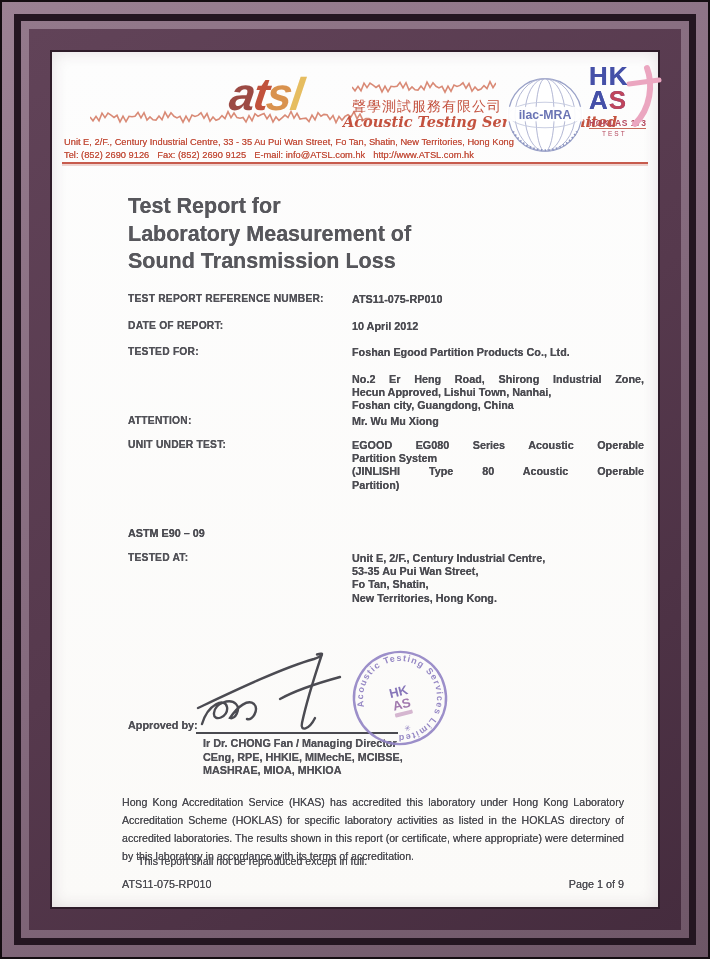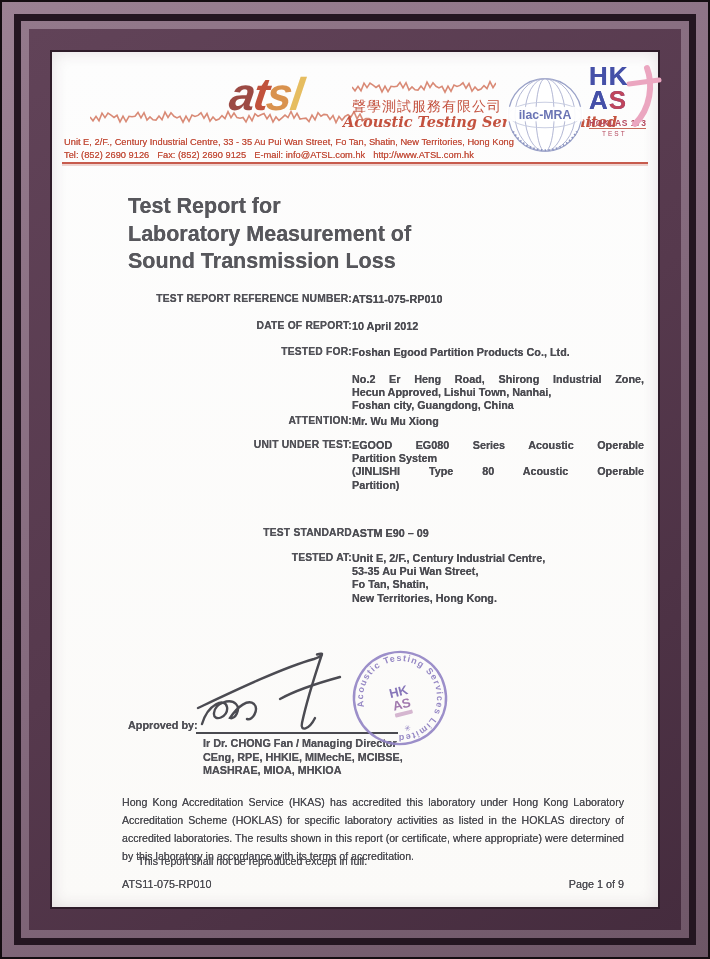--- a/index.html
+++ b/index.html
@@ -36,21 +36,21 @@
           display:inline-block;letter-spacing:.5px;}
   .hoklas-test{font-size:6.5px;color:#b5485e;letter-spacing:2px;margin-left:13px;}
 
   
   .title{left:76px;top:141px;font-size:21.5px;font-weight:bold;color:#57575c;line-height:27.5px;
          text-shadow:0 0 .6px #57575c;}
 
   
   .frow{position:absolute;left:76px;width:518px;display:flex;}
   .flabel{width:224px;flex:none;font-size:10.3px;font-weight:bold;color:#515157;
-          text-shadow:0 0 .5px #515157;letter-spacing:.2px;text-align:right;}
+          text-shadow:0 0 .5px #515157;letter-spacing:.2px;}
   .fvalue{width:292px;flex:none;font-size:10.8px;font-weight:bold;color:#4c4c52;
           text-shadow:0 0 .5px #4c4c52;line-height:13.2px;}
   .vline{text-align:left;}
   .vline.stretch{text-align:justify;text-align-last:justify;}
   .r0{top:241px}.r1{top:268px}.r2{top:294px}.r3{top:321px}
   .r4{top:363px}.r5{top:387px}.r6{top:475px}.r7{top:500px}
 
   
   .approved-by{left:76px;top:667px;font-size:10.8px;font-weight:bold;color:#515157;text-shadow:0 0 .5px #515157;}
   .sig-svg{left:140px;top:594px;z-index:2;}
@@ -162,21 +162,20 @@
         <div class="frow r5">
           <div class="flabel">UNIT UNDER TEST:</div>
           <div class="fvalue">
             <div class="vline stretch">EGOOD EG080 Series Acoustic Operable</div>
             <div class="vline">Partition System</div>
             <div class="vline stretch">(JINLISHI Type 80 Acoustic Operable</div>
             <div class="vline">Partition)</div>
           </div>
         </div>
         <div class="frow r6">
-          <div class="flabel">TEST STANDARD</div>
           <div class="fvalue">
             <div class="vline">ASTM E90 – 09</div>
           </div>
         </div>
         <div class="frow r7">
           <div class="flabel">TESTED AT:</div>
           <div class="fvalue">
             <div class="vline">Unit E, 2/F., Century Industrial Centre,</div>
             <div class="vline">53-35 Au Pui Wan Street,</div>
             <div class="vline">Fo Tan, Shatin,</div>

